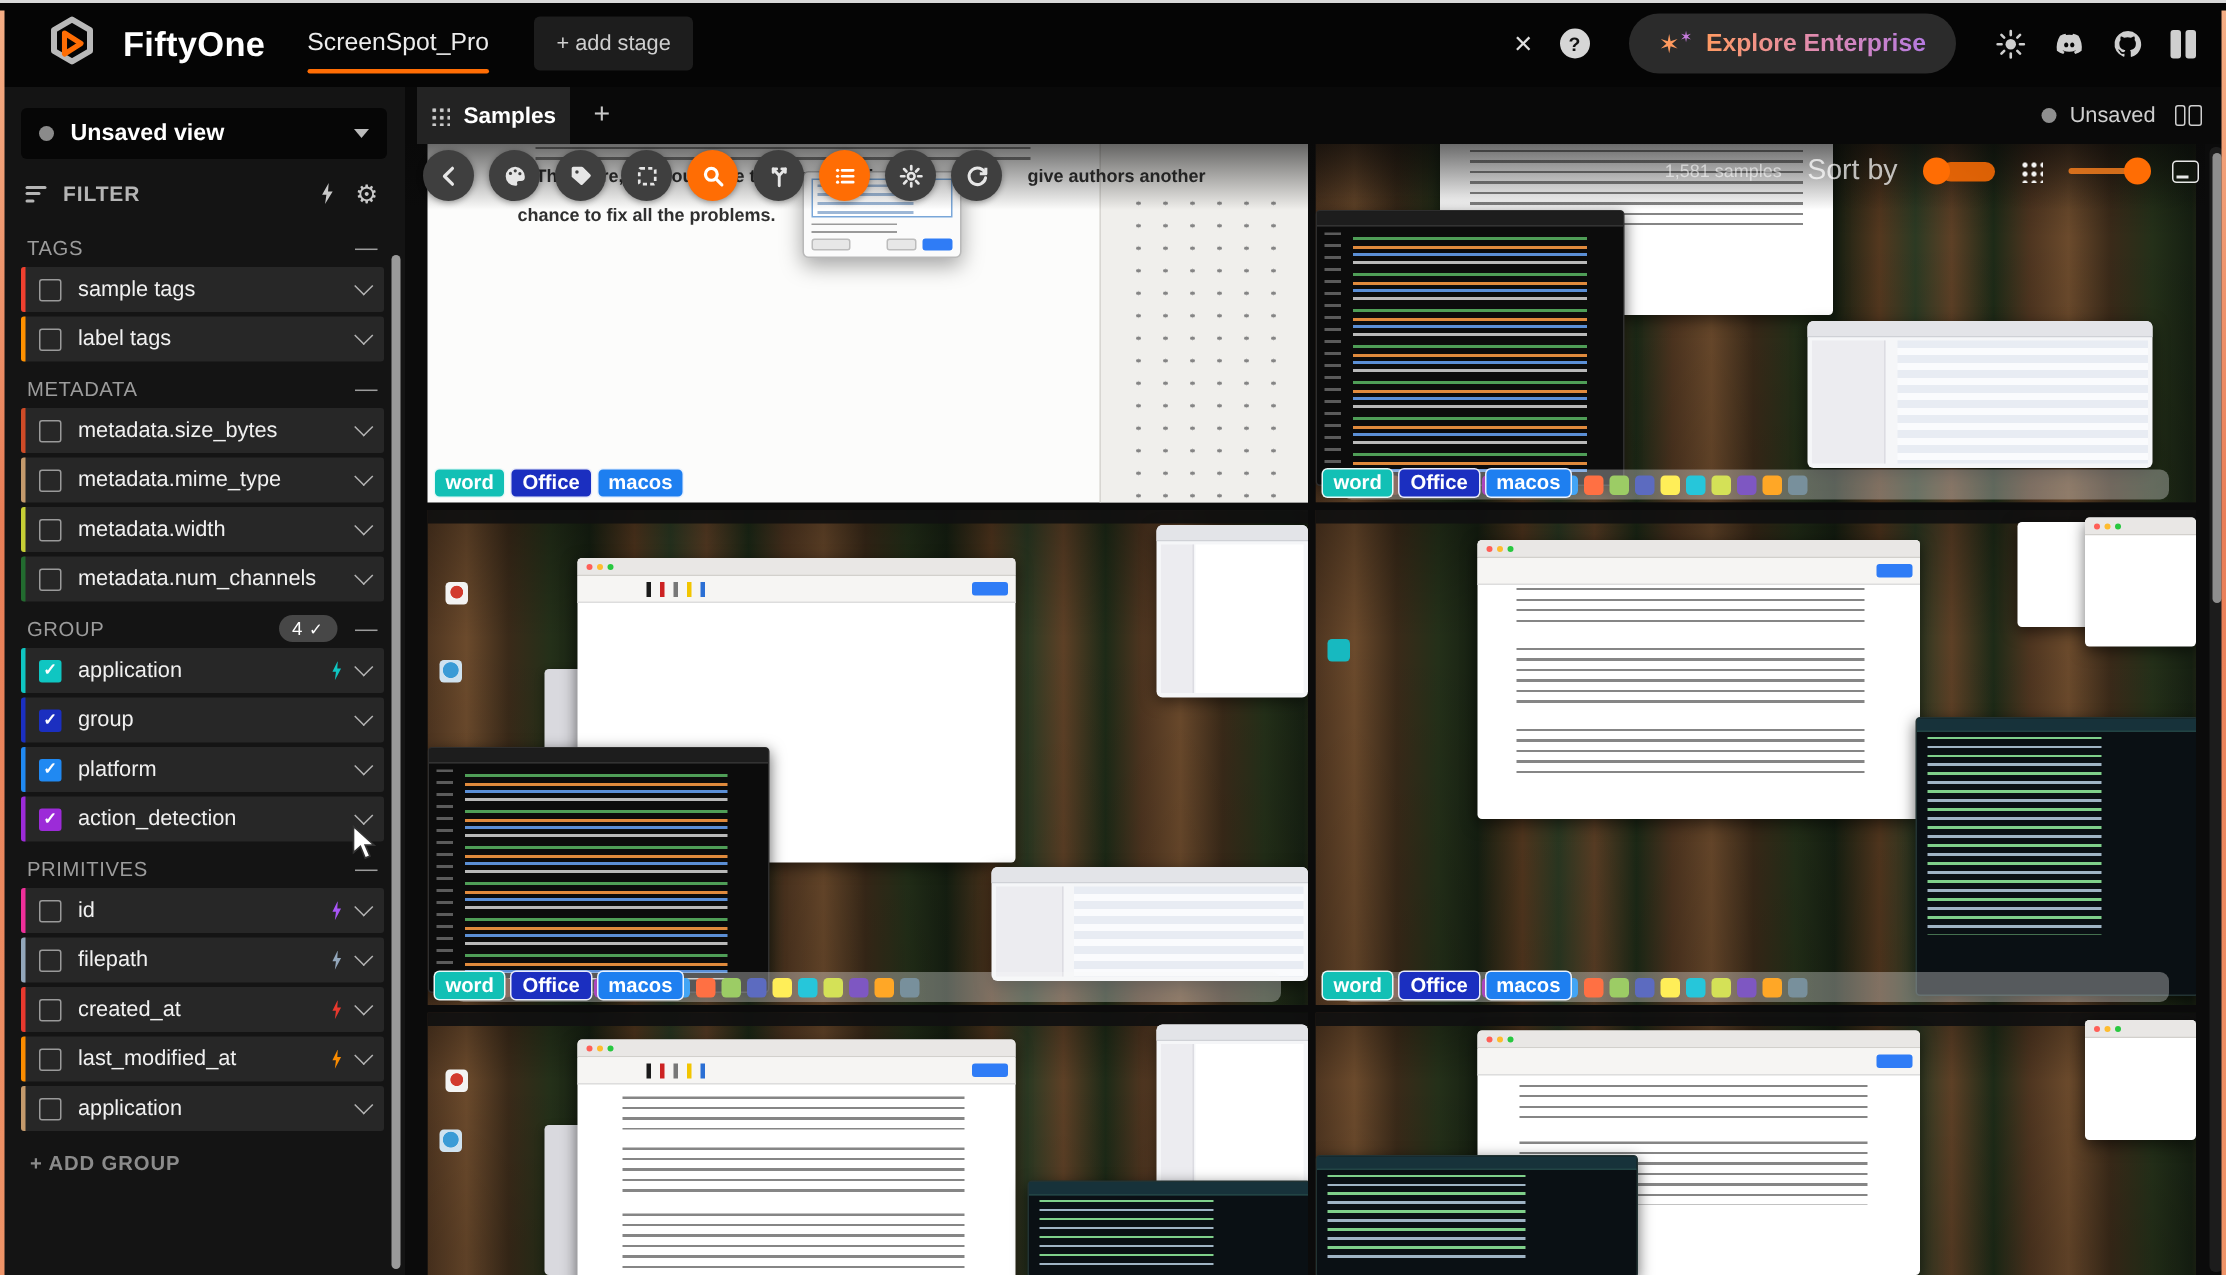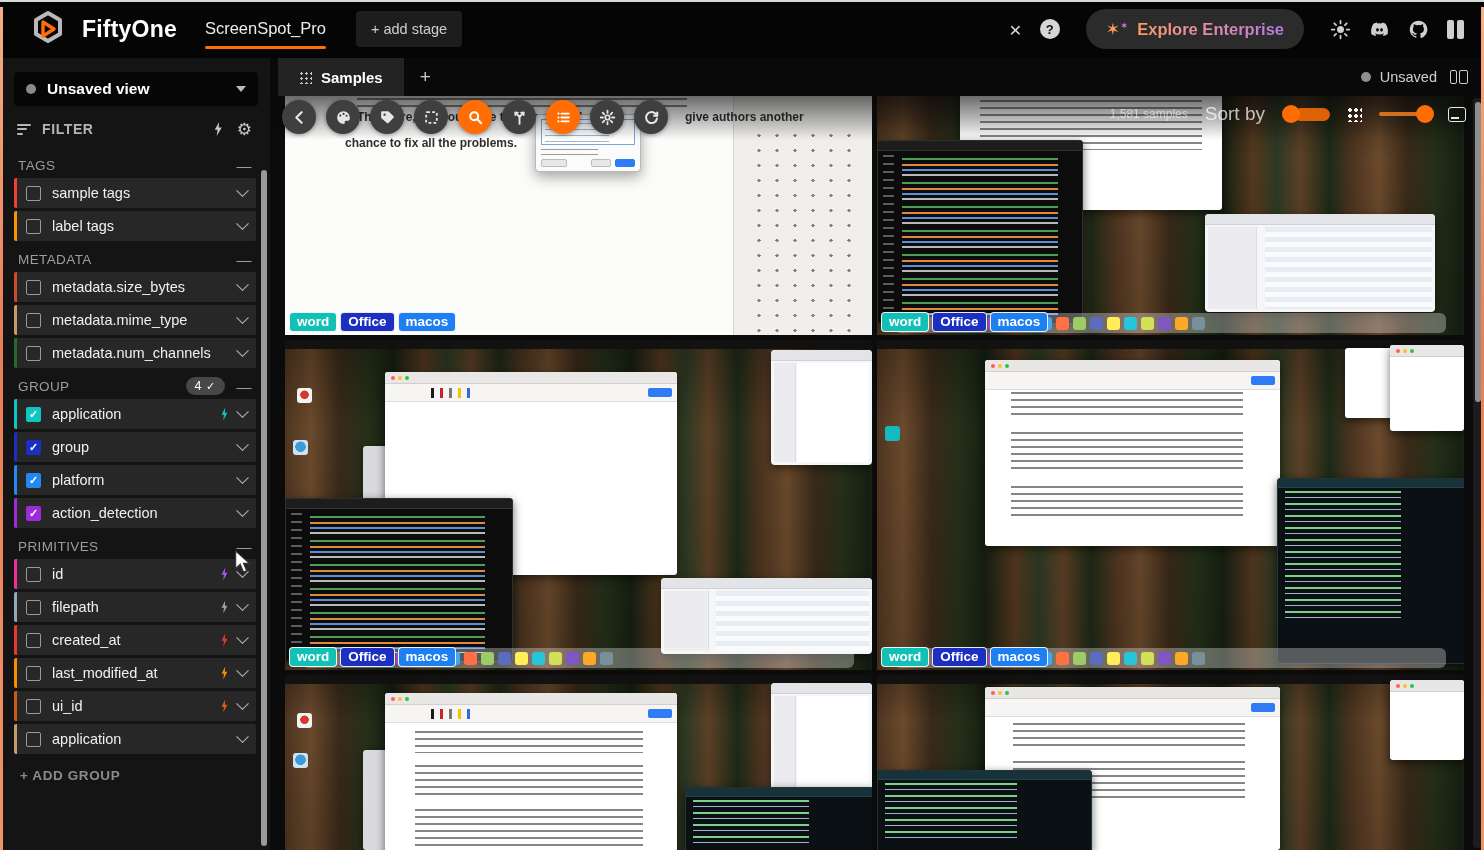--- a/index.html
+++ b/index.html
@@ -53,21 +53,21 @@
   .cb.on{border:none}
   .rlabel{font-size:14.5px;color:#f0f0f0}
   .rspace{flex:1}
   .srow .bolt{width:9px;height:13px;margin-right:9px}
   .chev{width:8px;height:8px;border-right:1.8px solid #b5b5b5;border-bottom:1.8px solid #b5b5b5;transform:rotate(45deg) translate(-2px,-2px);flex:0 0 auto}
   .addgroup{margin:14px 0 0 20px;color:#8b8b8b;font-size:13.5px;letter-spacing:.6px;font-weight:600}
   .sscroll{position:absolute;right:3px;top:112px;bottom:4px;width:6px;border-radius:3px;background:#9a9a9a}
   
   main{position:absolute;top:58px;left:270px;right:0;bottom:0;background:#0d0d0d}
   .tabbar{position:absolute;top:0;left:0;right:0;height:38px;background:#090909;display:flex;align-items:stretch}
-  .tab{background:#232323;display:flex;align-items:center;gap:9px;padding:0 21px;margin-left:8px;color:#fff;font-size:15px;font-weight:600}
+  .tab{background:#232323;display:flex;align-items:center;gap:9px;padding:0 9px;margin-left:8px;color:#fff;font-size:15px;font-weight:600}
   .tabgrid{width:13px;height:13px;background-image:radial-gradient(#c9c9c9 1.3px,transparent 1.4px);background-size:5px 5px}
   .plustab{display:flex;align-items:center;padding:0 16px;color:#c9c9c9;font-size:19px}
   .tstatus{margin-left:auto;display:flex;align-items:center;gap:9px;padding-right:16px}
   .tdot{width:10px;height:10px;border-radius:50%;background:#8f8f8f}
   .tunsaved{color:#cfcfcf;font-size:14.5px}
   .splitic{display:flex;gap:2px;margin-left:4px}
   .splitic b{width:7px;height:14px;border:1.6px solid #cfcfcf;border-radius:2px;box-sizing:border-box}
   .splitic b:last-child{width:9px}
   
   .grid{position:absolute;top:38px;left:0;right:0;bottom:0;background:#0b0b0b;overflow:hidden}
@@ -232,20 +232,26 @@
           <span class="rlabel">metadata.size_bytes</span>
           <span class="rspace"></span>
           <span class="chev"></span>
         </div>
         <div class="srow" style="--c: #c49a6c;">
           <span class="cb"></span>
           <span class="rlabel">metadata.mime_type</span>
           <span class="rspace"></span>
           <span class="chev"></span>
         </div>
+        <div class="srow" style="--c: #c6cf35;">
+          <span class="cb"></span>
+          <span class="rlabel">metadata.width</span>
+          <span class="rspace"></span>
+          <span class="chev"></span>
+        </div>
         <div class="srow" style="--c: #226b2f;">
           <span class="cb"></span>
           <span class="rlabel">metadata.num_channels</span>
           <span class="rspace"></span>
           <span class="chev"></span>
         </div>
         <div class="shead">
           <span>GROUP</span>
           <span class="sbadge">
             <span>4</span>
@@ -301,27 +307,20 @@
           <span class="rlabel">created_at</span>
           <span class="rspace"></span>
           <span class="bolt" style="color: rgb(232, 57, 46);"></span>
           <span class="chev"></span>
         </div>
         <div class="srow" style="--c: #fb8c00;">
           <span class="cb"></span>
           <span class="rlabel">last_modified_at</span>
           <span class="rspace"></span>
           <span class="bolt" style="color: rgb(251, 140, 0);"></span>
-          <span class="chev"></span>
-        </div>
-        <div class="srow" style="--c: #cd5b17;">
-          <span class="cb"></span>
-          <span class="rlabel">ui_id</span>
-          <span class="rspace"></span>
-          <span class="bolt" style="color: rgb(224, 90, 18);"></span>
           <span class="chev"></span>
         </div>
         <div class="srow" style="--c: #c49a6c;">
           <span class="cb"></span>
           <span class="rlabel">application</span>
           <span class="rspace"></span>
           <span class="chev"></span>
         </div>
       </div>
     <div class="addgroup">+ ADD GROUP</div>

